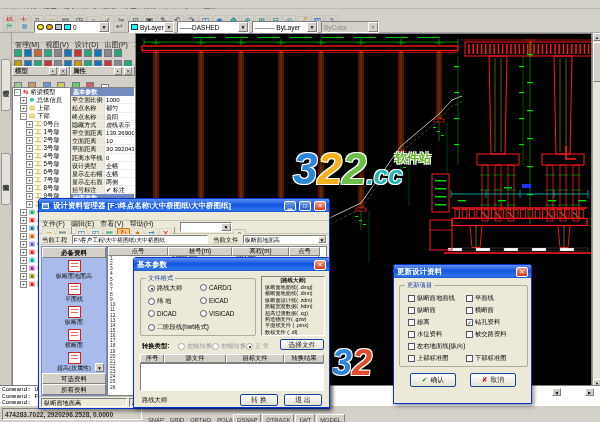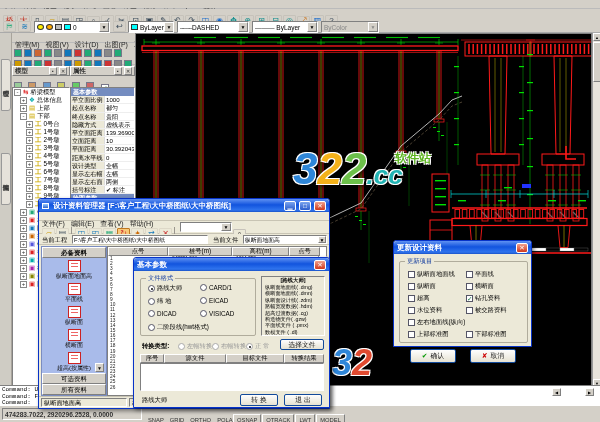--- a/index.html
+++ b/index.html
@@ -603,21 +603,21 @@
   <div class="sunken d" style="left:2px;top:2px;width:140px;height:12px;background:#d4d0c8;font-size:6.6px;font-weight:bold;color:#333;line-height:11px;padding-left:2px;white-space:nowrap">
     <span>474283.7022, 2920296.2528, 0.0000</span>
   </div>
   <div id="sbflat" class="d" style="left:145px;top:2px;height:12px;white-space:nowrap"><span class="sbtn" style="padding: 0px 3px;">SNAP</span><span class="sbtn" style="padding: 0px 3px;">GRID</span><span class="sbtn" style="padding: 0px 3px;">ORTHO</span><span class="sbtn" style="padding: 0px 3px;">POLAR</span></div>
   <div id="sbbtns" class="d" style="left:232px;top:2px;height:12px;white-space:nowrap"><span class="sbtn raised" style="padding: 0px 3px; margin-left: 1px; height: 12px;">OSNAP</span><span class="sbtn raised" style="padding: 0px 3px; margin-left: 1px; height: 12px;">OTRACK</span><span class="sbtn raised" style="padding: 0px 3px; margin-left: 1px; height: 12px;">LWT</span><span class="sbtn raised" style="padding: 0px 3px; margin-left: 1px; height: 12px;">MODEL</span></div>
 </div>
 
 <div class="xpwin d" style="left:38px;top:198px;width:292px;height:211px;z-index:10">
   <div class="xptitle">
     <span class="chip" style="background:linear-gradient(#9cf,#36c);border-color:#fff"></span>
-    <span style="flex:1;overflow:hidden">设计资料管理器  [F:\客户工程\大中桥图纸\大中桥图纸]</span>
+    <span style="flex:1;overflow:hidden">设计资料管理器  [F:\终点名称\大中桥图纸\大中桥图纸]</span>
     <span class="xbtn bblue">▁</span>
     <span class="xbtn bblue">□</span>
     <span class="xbtn bclose">✕</span>
   </div>
   <div id="mgr-menus" style="height:9px;background:#ece9d8;border-bottom:1px solid #c8c4b4;white-space:nowrap"><span class="mi">文件(F)</span><span class="mi">编辑(E)</span><span class="mi">查看(V)</span><span class="mi">帮助(H)</span></div>
   <div id="mgr-tb" style="height:13px;background:#ece9d8;border-bottom:1px solid #c8c4b4;white-space:nowrap;padding:1px 0 0 2px"><span class="ic" style="color: rgb(204, 153, 0); background: rgb(236, 233, 216); border-color: rgb(221, 216, 200);">▱</span><span class="ic" style="color: rgb(51, 68, 85); background: rgb(236, 233, 216); border-color: rgb(221, 216, 200);">▤</span><span class="sep"></span><span class="ic" style="color: rgb(17, 119, 187); background: rgb(236, 233, 216); border-color: rgb(221, 216, 200);">◫</span><span class="ic" style="color: rgb(17, 119, 187); background: rgb(236, 233, 216); border-color: rgb(221, 216, 200);">◰</span><span class="ic" style="color: rgb(34, 170, 119); background: rgb(236, 233, 216); border-color: rgb(221, 216, 200);">▦</span><span class="ic" style="color: rgb(204, 51, 51); background: rgb(248, 200, 120); border: 1px solid rgb(192, 120, 32);">↻</span><span class="ic" style="color: rgb(204, 102, 0); background: rgb(236, 233, 216); border-color: rgb(221, 216, 200);">✦</span><span class="ic" style="color: rgb(17, 119, 187); background: rgb(236, 233, 216); border-color: rgb(221, 216, 200);">⇄</span><span class="ic" style="color: rgb(204, 51, 51); background: rgb(236, 233, 216); border-color: rgb(221, 216, 200);">✕</span><span class="sep"></span><span class="sunken" style="display: inline-flex; width: 52px; height: 10px; vertical-align: top; margin-left: 3px;">
         <span class="arw">▼</span>
       </span><span class="ic" style="background: rgb(236, 233, 216);">⌕</span></div>
   <div style="position:relative;height:11px;background:#ece9d8;border-bottom:1px solid #c8c4b4;font-size:6.3px">
     <span class="d" style="left:3px;top:2px">当前工程</span>
@@ -846,21 +846,21 @@
     <div class="optrow" style="left: 78px; top: 84px;">
       <span class="radio" style="border-color: rgb(170, 170, 170);"></span>
       <span style="color: rgb(153, 153, 153);">右幅转换</span>
     </div>
     <div class="optrow" style="left: 112px; top: 84px;">
       <span class="radio on" style="border-color: rgb(170, 170, 170);"></span>
       <span style="color: rgb(153, 153, 153);">正 常</span>
     </div>
   </div>
 
-<div class="xpwin d" style="left:393px;top:240px;width:139px;height:107px;z-index:20">
+<div class="xpwin d" style="left:393px;top:264px;width:139px;height:140px;z-index:20">
   <div class="xptitle">
     <span style="flex:1">更新设计资料</span>
     <span class="xbtn bclose">✕</span>
   </div>
   <div class="grp" style="left:5px;top:20px;width:129px;height:82px">
     <span class="glab">更新项目</span>
     <div id="up-rows">
         <div class="optrow" style="left: 8px; top: 8px;">
           <span class="chk"></span>
           <span>纵断面地面线</span>

